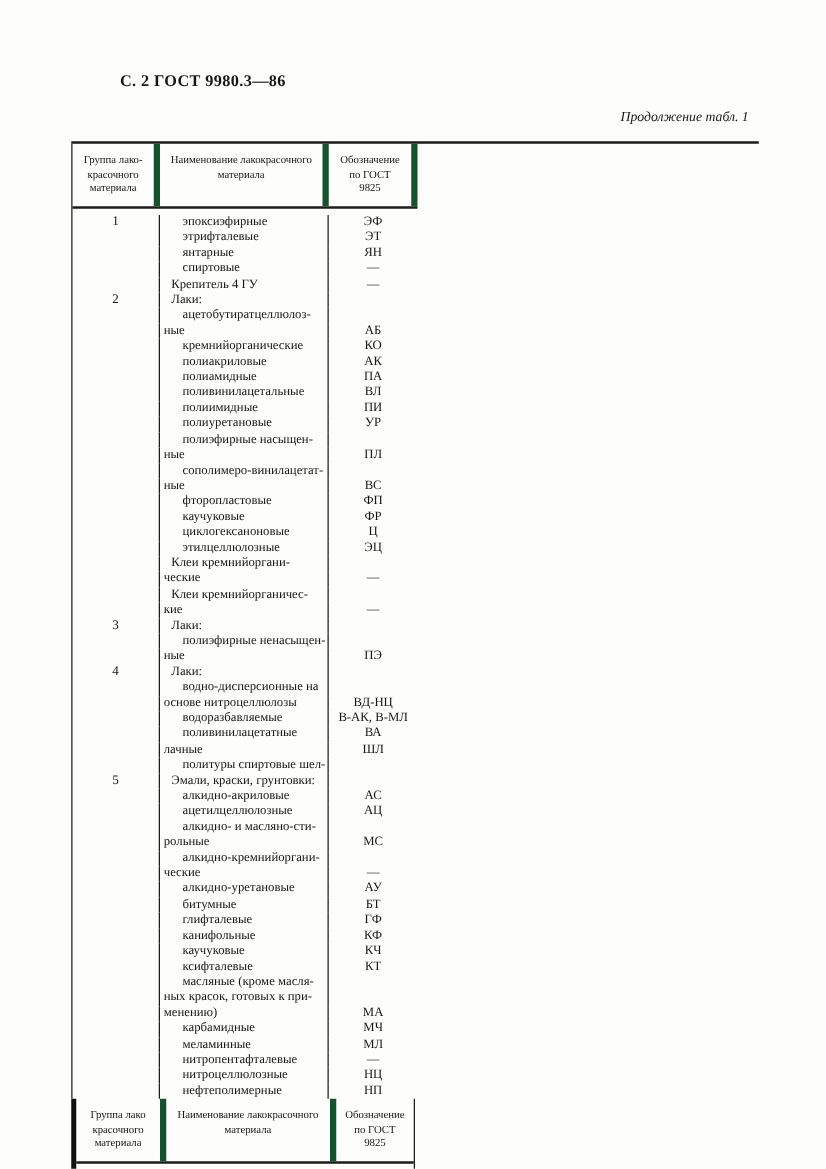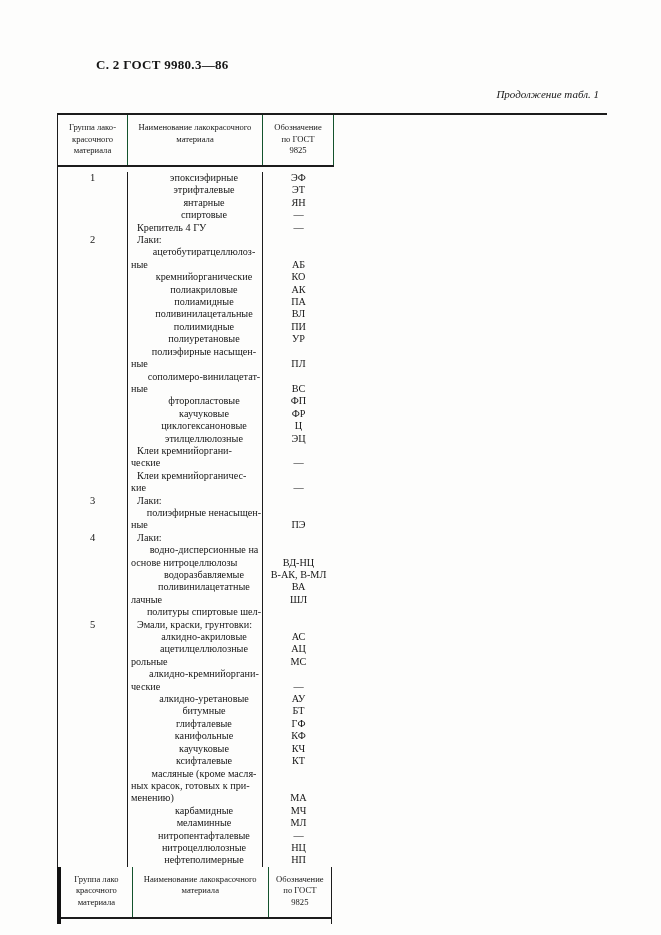--- a/index.html
+++ b/index.html
@@ -23,35 +23,35 @@
     border-top:2px solid #1c1c1c;
   }
   .half{display:inline-block;vertical-align:top;}
   .half-left{width:276px;border-left:1px solid #1c1c1c;}
   .half-right{width:270px;border-left:4px solid #111;border-right:1px solid #1c1c1c;}
   .thead{display:flex;height:50px;border-bottom:2px solid #1c1c1c;}
   .th{
     box-sizing:border-box;
     font-size:8.6px;line-height:11.5px;text-align:center;
     padding-top:7px;white-space:pre-line;
-    border-right:1px solid #14532d;
+    border-right:5px solid #14532d;
   }
   .half-right .th:last-child{border-right:none;}
   .tbody{padding-top:5px;}
   .trow{display:flex;height:12.42px;}
   .cg,.cn,.cc{box-sizing:border-box;overflow:hidden;}
   .cg{border-right:1px solid #1c1c1c;text-align:center;font-size:10.5px;line-height:12.4px;}
   .cn{border-right:1px solid #1c1c1c;font-size:10.2px;line-height:12.4px;white-space:nowrap;}
   .cc{text-align:center;font-size:10.2px;line-height:12.4px;white-space:nowrap;}
   .half-left .cg{width:70px;}
   .half-left .cn{width:135px;}
   .half-left .cc{width:71px;}
   .ind0{padding-left:3px;}
   .ind1{padding-left:9px;}
-  .ind2{padding-left:18px;text-align:center;}
+  .ind2{padding-left:18px;}
 </style>
 </head>
 <body>
 
 <div class="page-header">С. 2 ГОСТ 9980.3—86</div>
 <div class="continuation">Продолжение табл. 1</div>
 
 <div class="table">
   <div class="half half-left">
     <div class="thead">
@@ -255,20 +255,25 @@
           <div class="cn ind2">алкидно-акриловые</div>
           <div class="cc">АС</div>
         </div>
         <div class="trow">
           <div class="cg"></div>
           <div class="cn ind2">ацетилцеллюлозные</div>
           <div class="cc">АЦ</div>
         </div>
         <div class="trow">
           <div class="cg"></div>
+          <div class="cn ind2">алкидно- и масляно-сти-</div>
+          <div class="cc"></div>
+        </div>
+        <div class="trow">
+          <div class="cg"></div>
           <div class="cn ind0">рольные</div>
           <div class="cc">МС</div>
         </div>
         <div class="trow">
           <div class="cg"></div>
           <div class="cn ind2">алкидно-кремнийоргани-</div>
           <div class="cc"></div>
         </div>
         <div class="trow">
           <div class="cg"></div>

